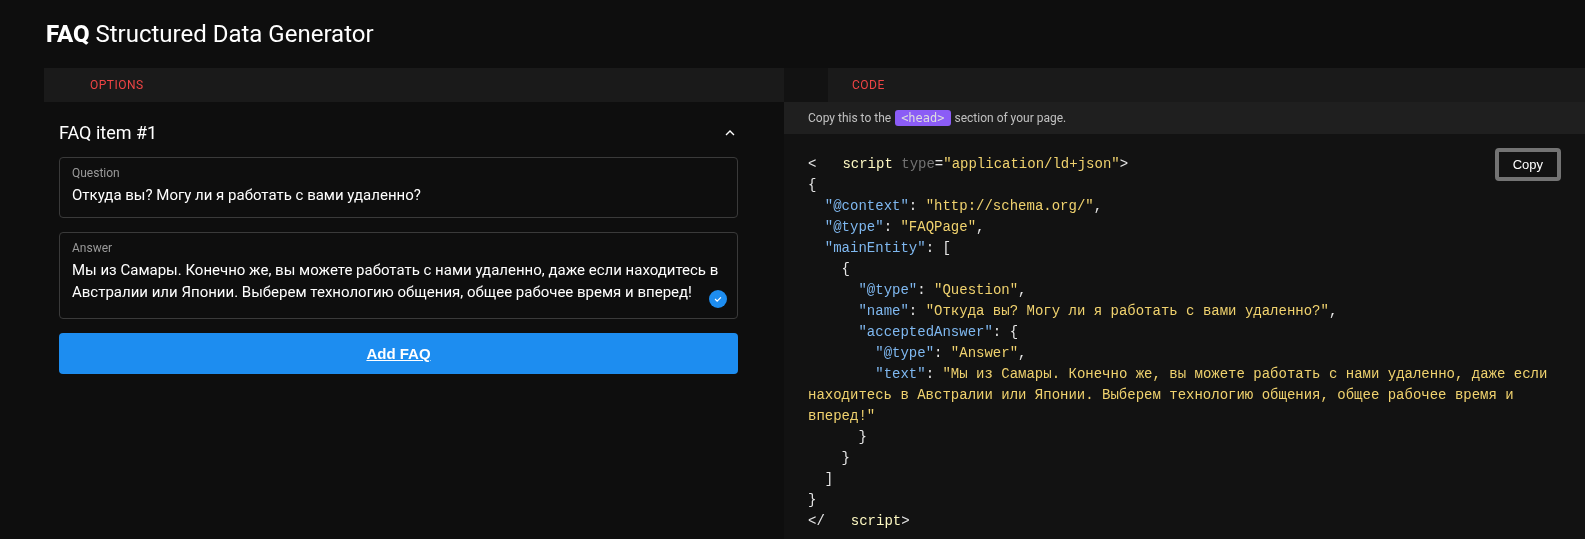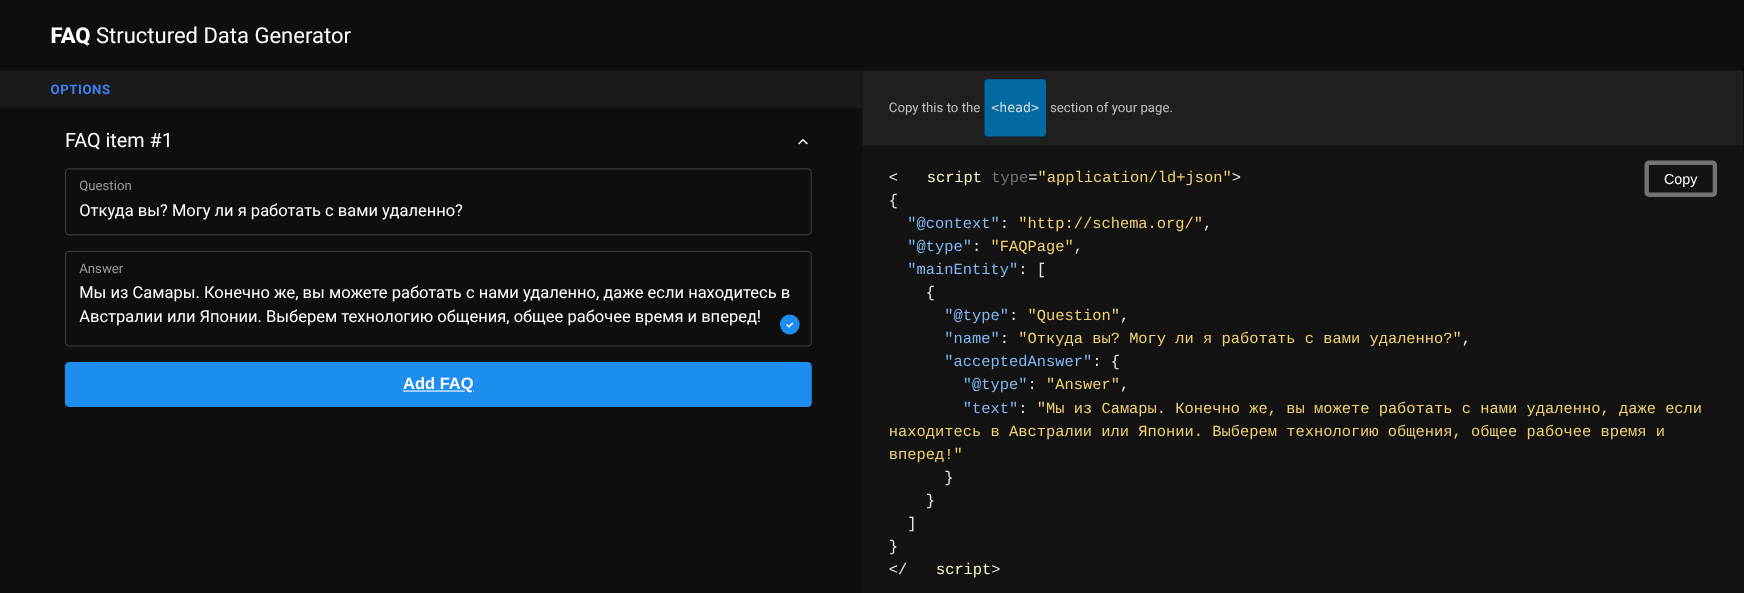--- a/index.html
+++ b/index.html
@@ -6,59 +6,60 @@
   body {
     background: #0e0e0e;
     color: #fff;
     font-family: -apple-system, BlinkMacSystemFont, "Segoe UI", Roboto, Helvetica, Arial, sans-serif;
     width: 1585px;
     height: 539px;
     overflow: hidden;
   }
   .top-title {
     padding: 20px 46px;
-    font-size: 20px;
+    font-size: 24px;
     font-weight: 400;
   }
   .top-title .bold { font-weight: 800; }
   .panels {
     display: flex;
     width: 100%;
   }
   .left-panel {
     width: 784px;
     background: #0e0e0e;
   }
   .right-panel {
     flex: 1;
     background: #121212;
   }
   .panel-head {
     background: #1a1a1a;
     padding: 10px 46px;
     font-size: 12px;
-    font-weight: 700;
+    font-weight: 400;
     letter-spacing: 0.5px;
-    color: #3b82f6;
+    color: #ef4444;
+    margin-left: 44px;
   }
   .right-panel .panel-head {
     padding: 10px 24px;
   }
   .subhead {
     background: #1f1f1f;
     padding: 8px 24px;
     font-size: 12px;
     color: #c0c0c0;
     display: flex;
     align-items: center;
     gap: 4px;
   }
   .subhead .code-chip {
-    background: #0369a1;
-    padding: 19px 6px;
+    background: #8b5cf6;
+    padding: 1px 6px;
     border-radius: 3px;
     font-family: ui-monospace, Menlo, Consolas, monospace;
     font-size: 12px;
     color: #ddd;
   }
   .left-body {
     padding: 20px 46px;
     margin-left: 13px;
   }
   .faq-head {
@@ -184,20 +185,21 @@
               <polyline points="5 12 10 17 19 8"></polyline>
             </svg>
         </div>
       </div>
 
       <button class="add-btn">Add FAQ</button>
     </div>
   </div>
 
   <div class="right-panel">
+    <div class="panel-head">CODE</div>
     <div class="subhead">
       <span>Copy this to the</span>
       <span class="code-chip">&lt;head&gt;</span>
       <span>section of your page.</span>
     </div>
     <div class="code-area"><button class="copy-btn">Copy</button><span class="t-punc">&lt;</span><span class="t-tag">script</span> <span class="t-attr">type</span><span class="t-punc">=</span><span class="t-aval">"</span><span class="t-aval">application/ld+json</span><span class="t-aval">"</span><span class="t-punc">&gt;</span>
 <span class="t-brace">{</span>
   <span class="t-key">"</span><span class="t-key">@context</span><span class="t-key">"</span><span class="t-punc">: </span><span class="t-str">"</span><span class="t-str">http://schema.org/</span><span class="t-str">"</span><span class="t-punc">,</span>
   <span class="t-key">"</span><span class="t-key">@type</span><span class="t-key">"</span><span class="t-punc">: </span><span class="t-str">"</span><span class="t-str">FAQPage</span><span class="t-str">"</span><span class="t-punc">,</span>
   <span class="t-key">"</span><span class="t-key">mainEntity</span><span class="t-key">"</span><span class="t-punc">: [</span>

